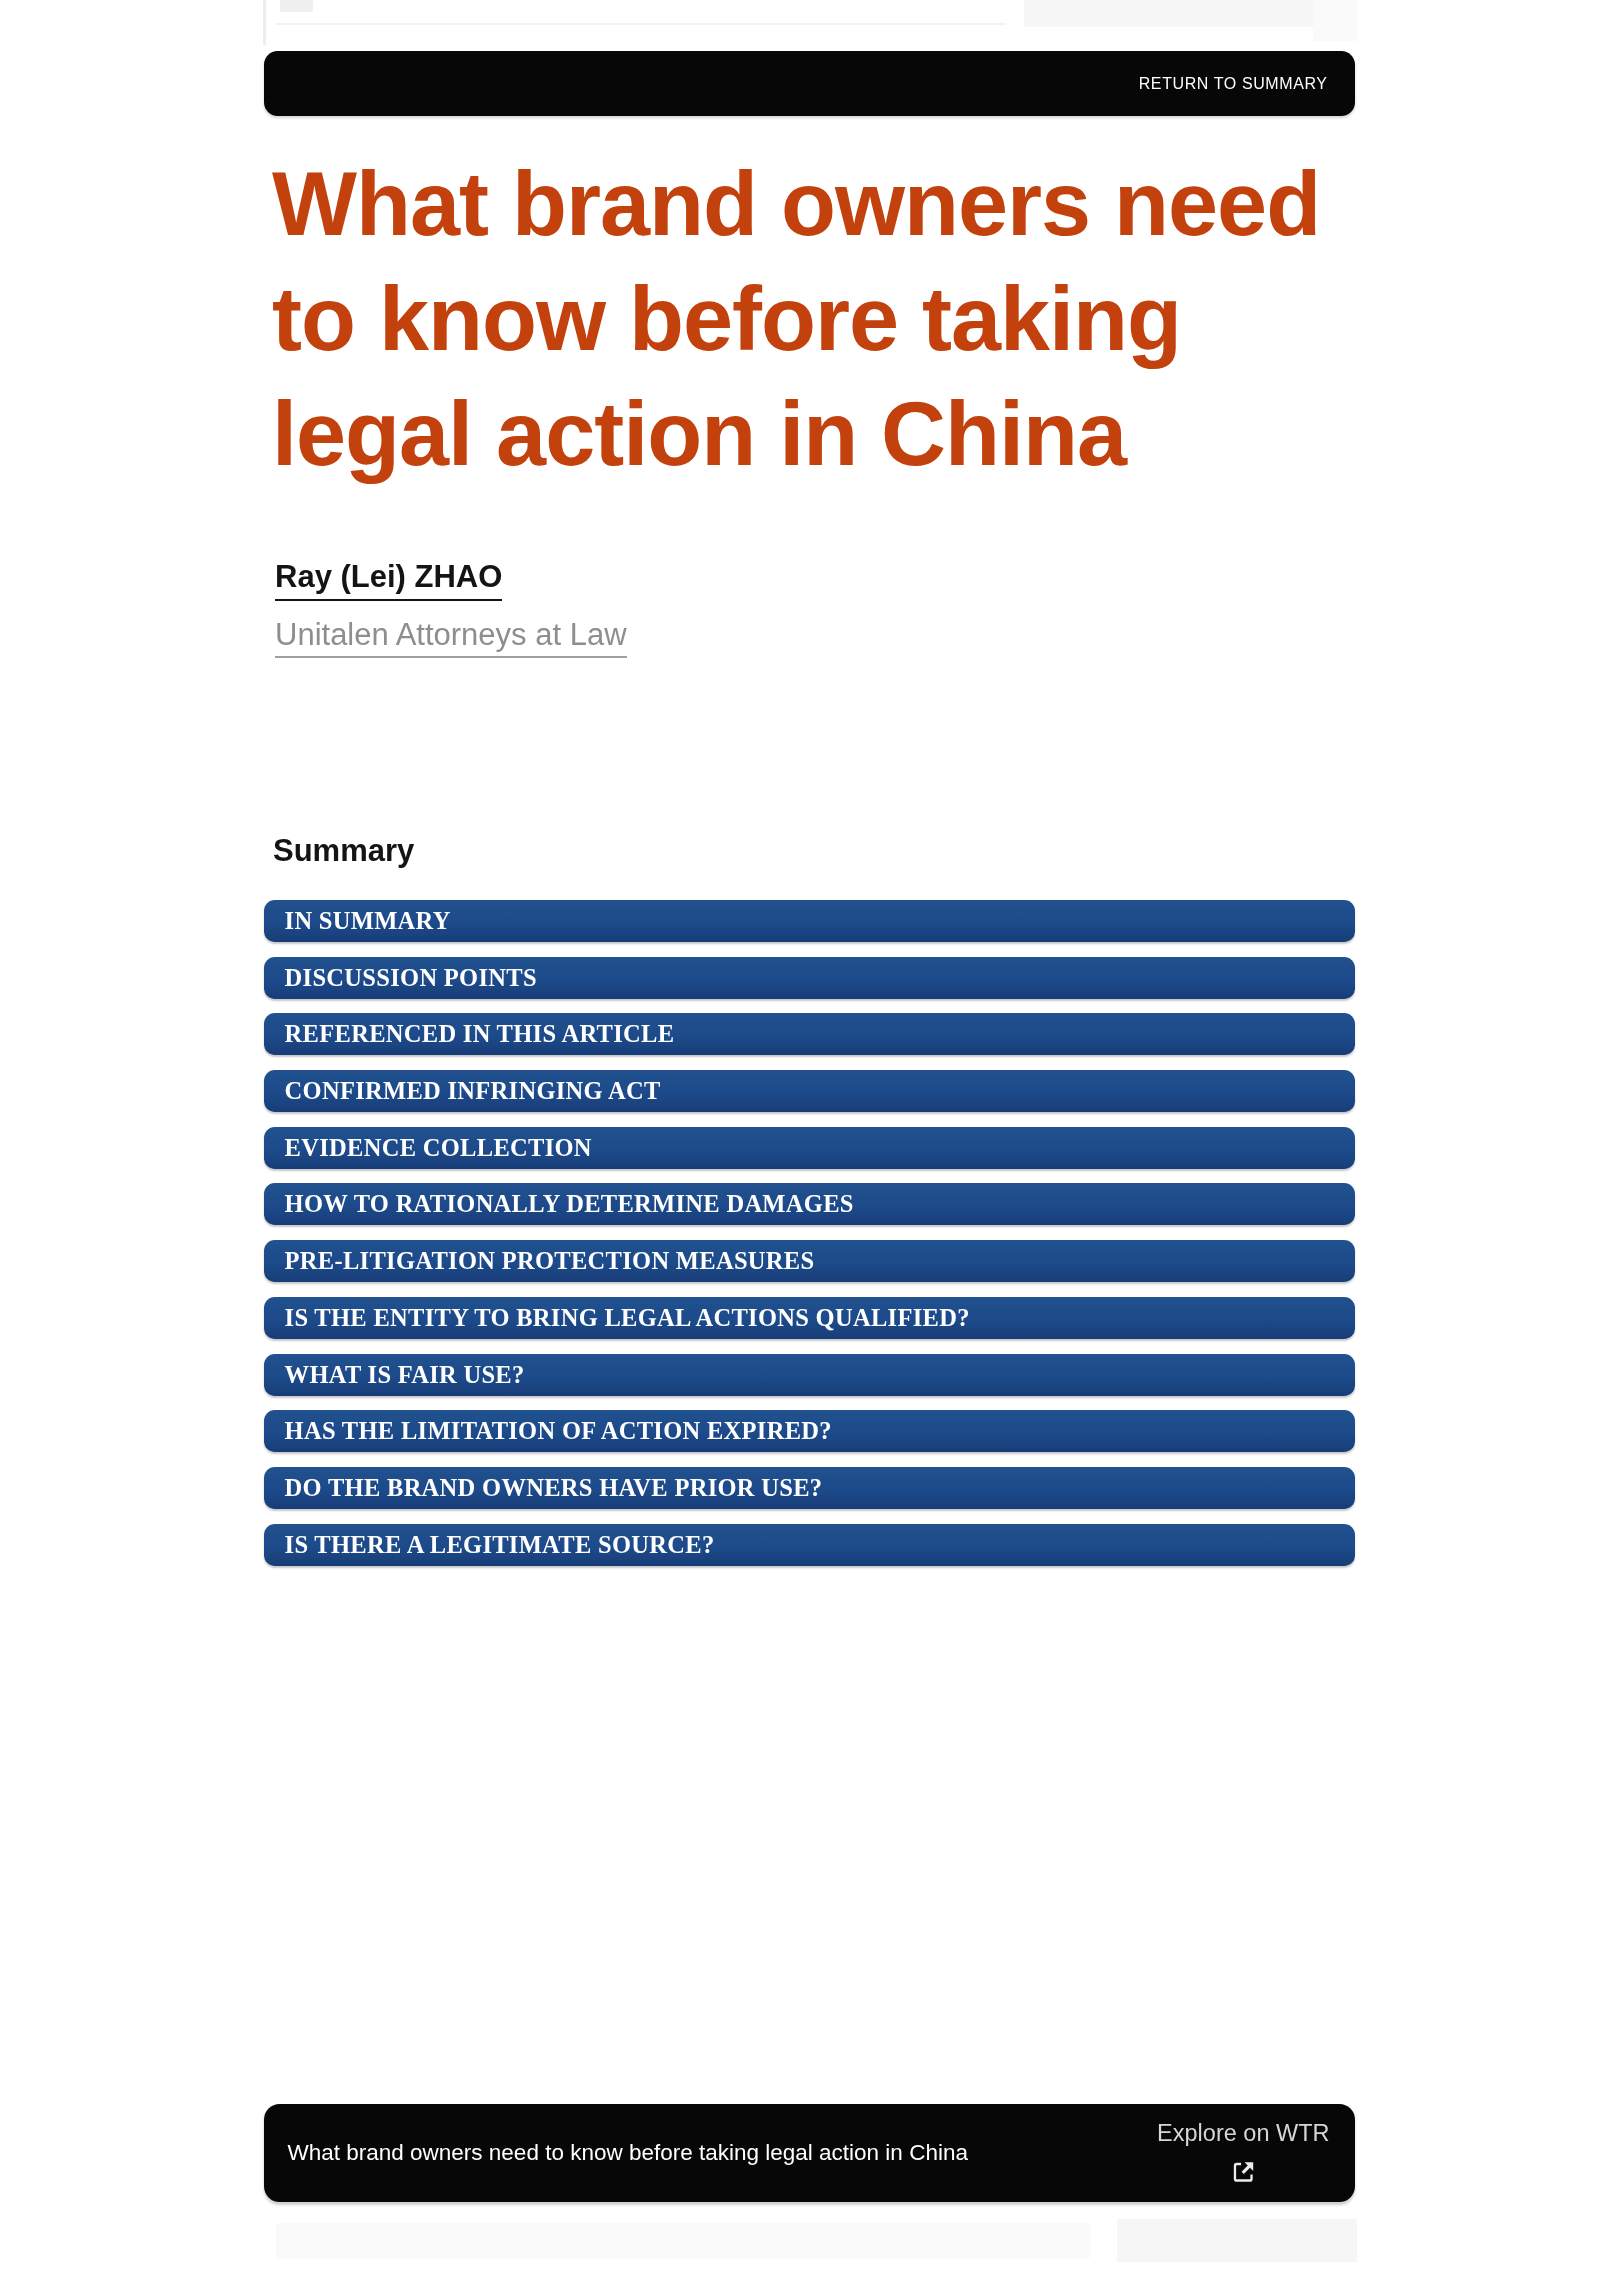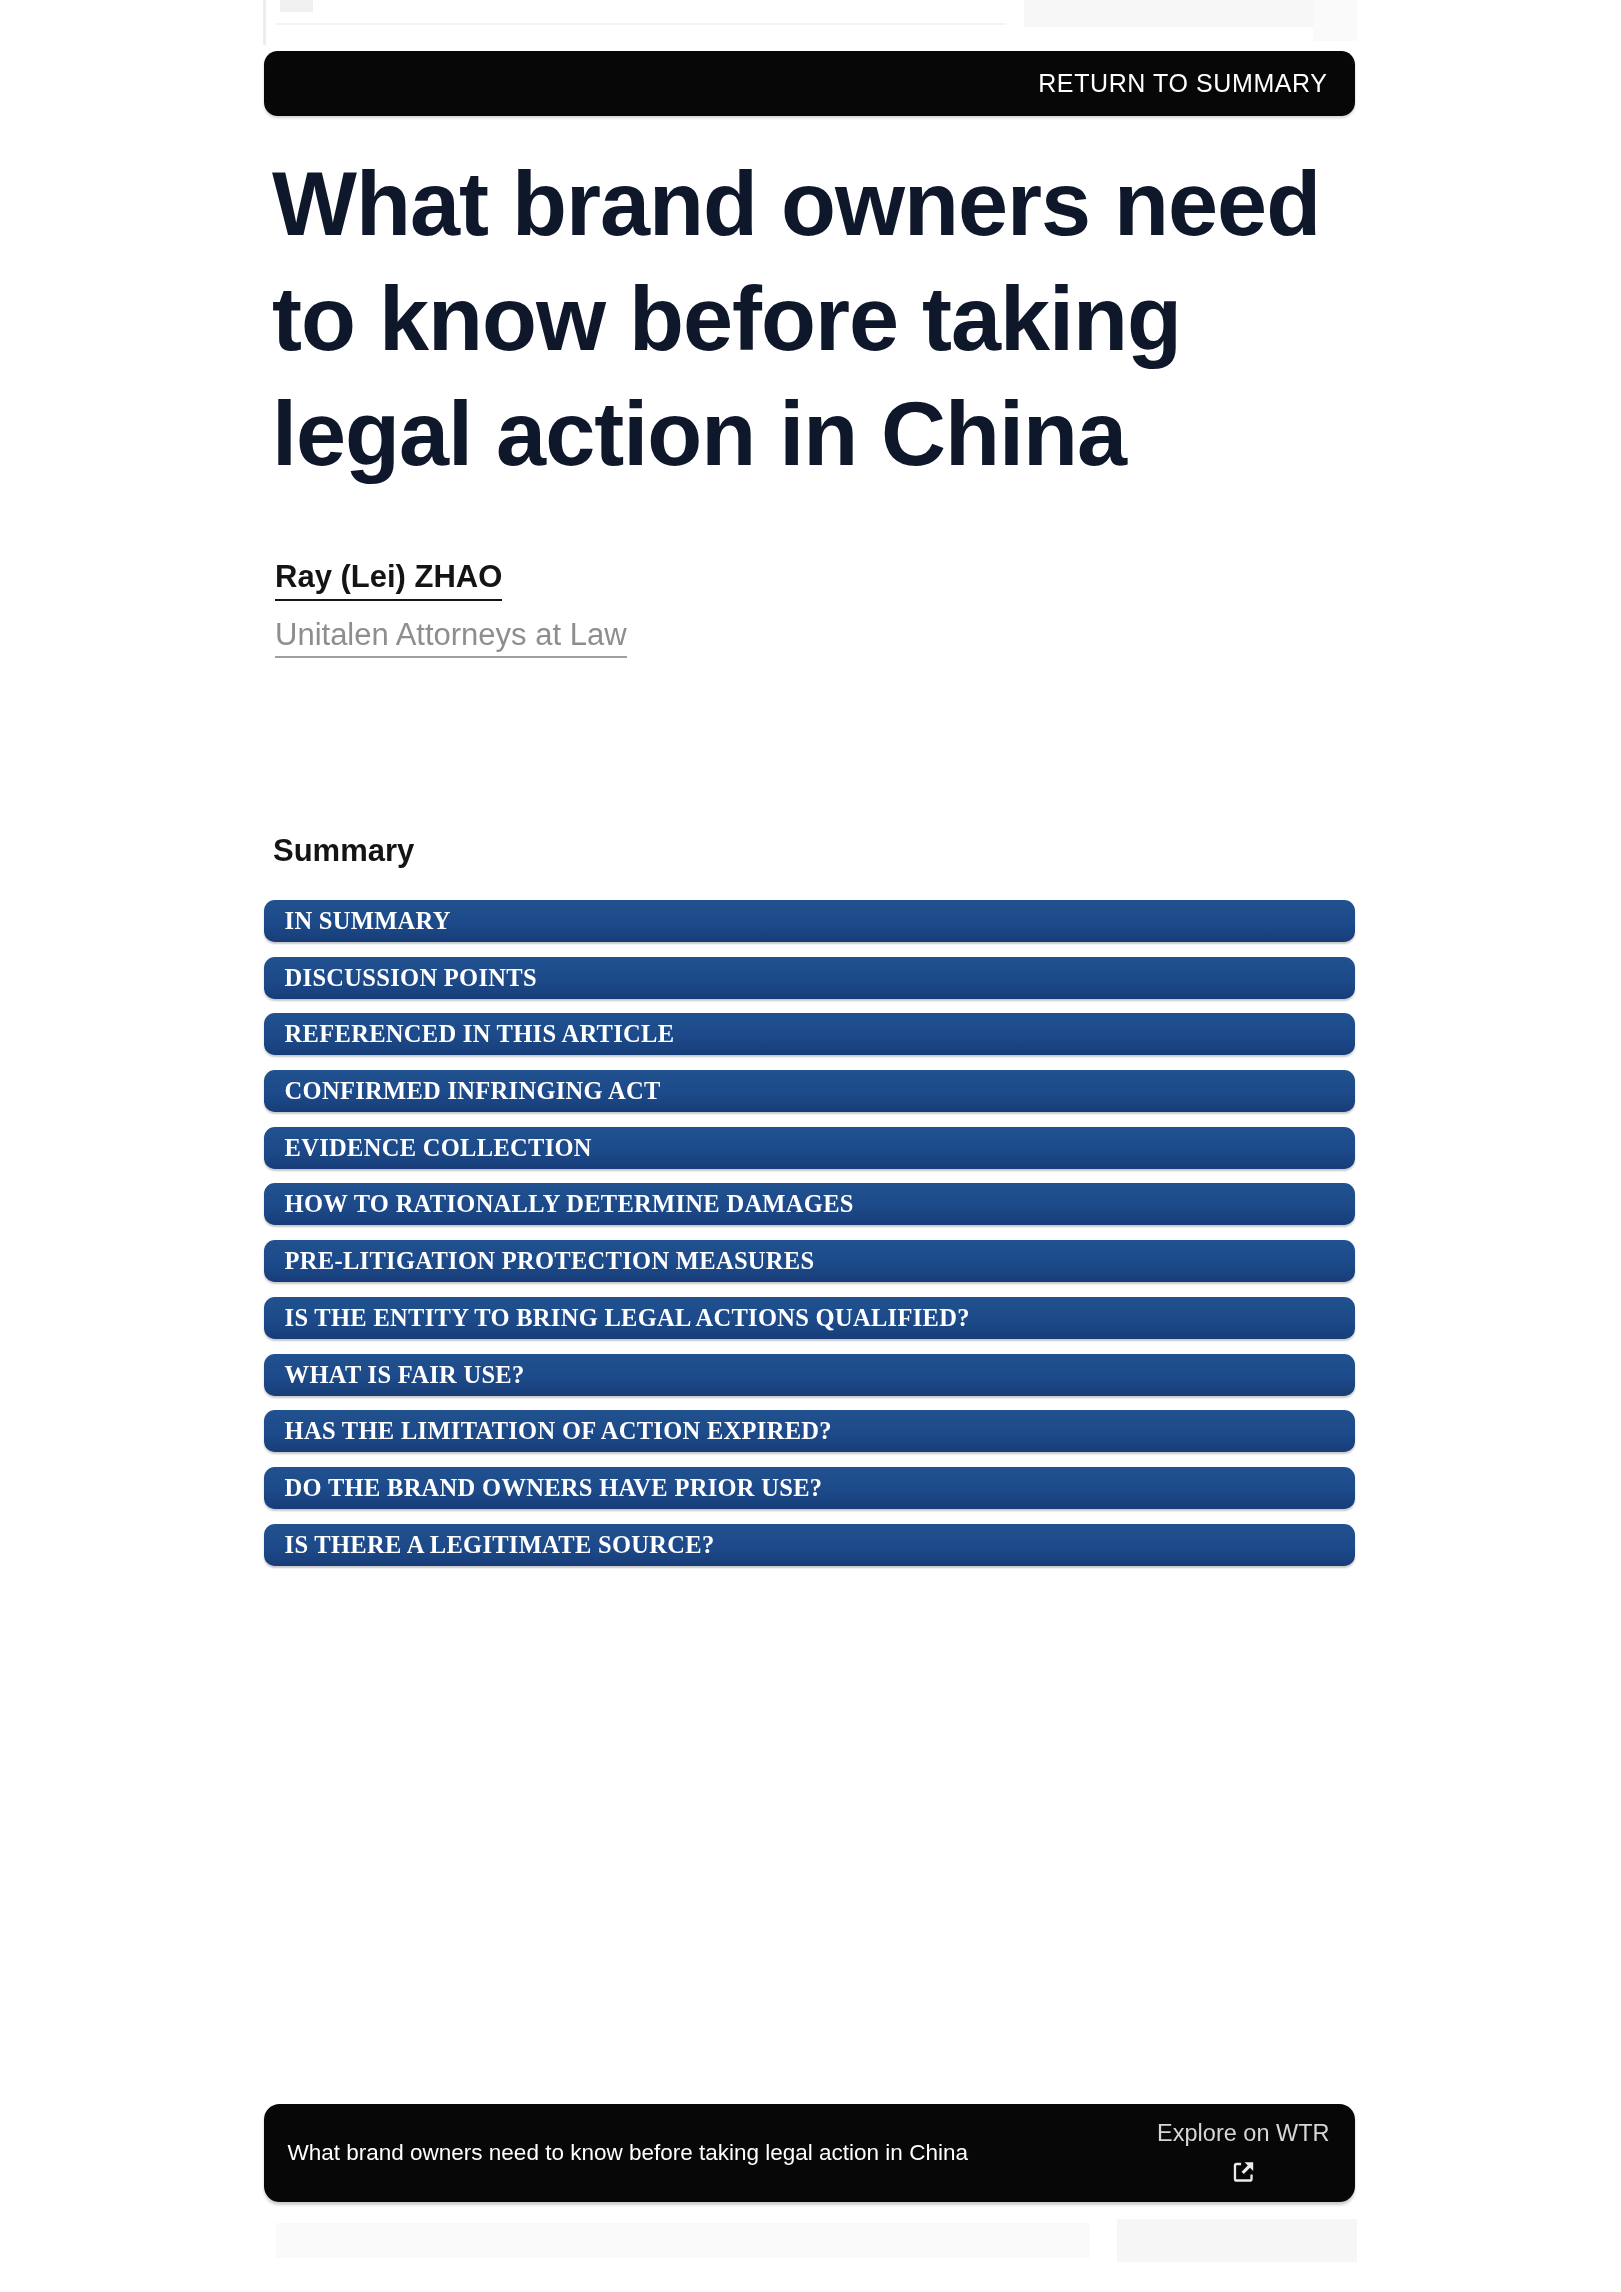--- a/index.html
+++ b/index.html
@@ -21,27 +21,27 @@
   .a-bghost2{left:1117px;top:2219px;width:240px;height:43px;background:#f6f6f6;}
 
   .return-bar{
     position:absolute;left:264px;top:51px;width:1091px;height:65px;
     background:#070707;border-radius:13.7px;
     display:flex;align-items:center;justify-content:flex-end;
     box-shadow:0 2px 2.9px rgba(0,0,0,.18);
     text-decoration:none;cursor:pointer;
   }
   .return-bar span{
-    color:#ffffff;font-size:25px;letter-spacing:0.6px;
+    color:#ffffff;font-size:16px;letter-spacing:0.6px;
     padding-right:27.4px;font-weight:400;
   }
 
   .title{
     position:absolute;left:272px;top:147px;width:1108px;margin:0;
-    color:#0f172a;font-size:90px;line-height:115px;font-weight:700;
+    color:#c2410c;font-size:90px;line-height:115px;font-weight:700;
     letter-spacing:-1px;
   }
   .title span{display:block;}
 
   .byline{position:absolute;left:275px;top:559px;}
   .byline a{
     color:#141414;font-size:31px;font-weight:700;text-decoration:none;
     border-bottom:2.9px solid #151515;padding-bottom:4.9px;cursor:pointer;
   }
   .affiliation{position:absolute;left:275px;top:617px;}

